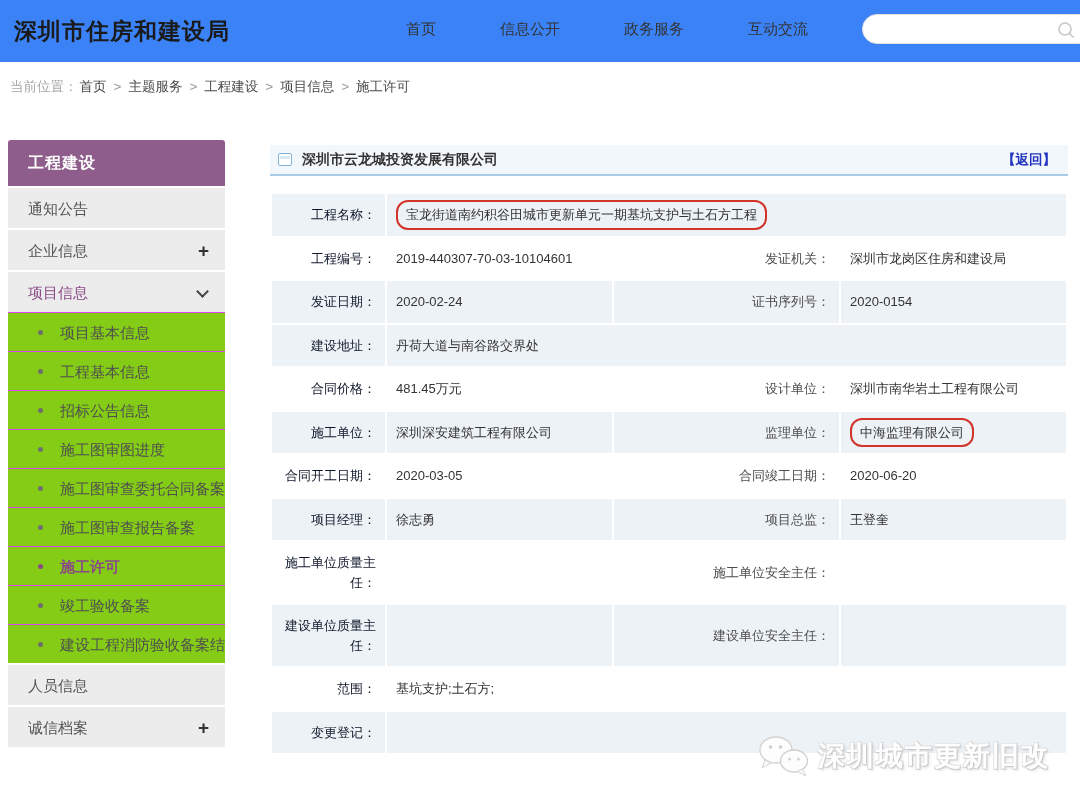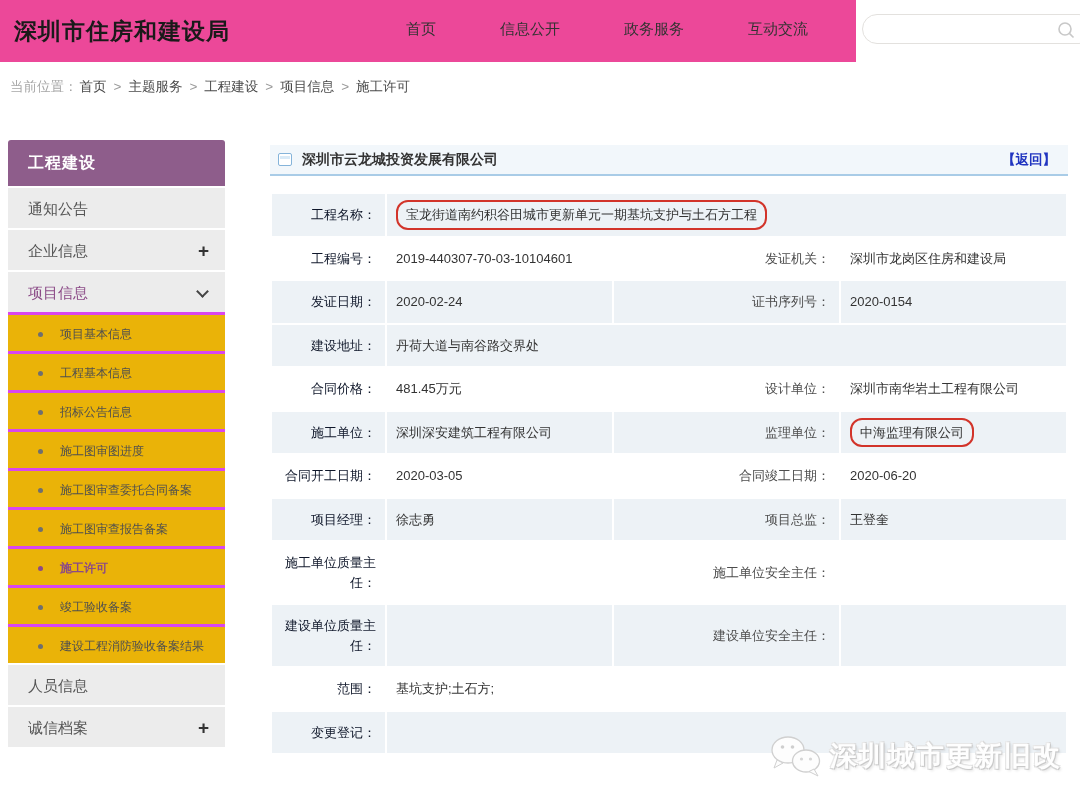--- a/index.html
+++ b/index.html
@@ -1,22 +1,22 @@
 <!DOCTYPE html>
 <html lang="zh"><head>
 <meta charset="utf-8">
 <style>
   * { box-sizing: border-box; margin: 0; padding: 0; }
   html,body { width:1080px; height:802px; overflow:hidden; background:#fff;
     font-family:"Liberation Sans","DejaVu Sans",sans-serif; }
   .page { position:relative; width:1080px; height:802px; }
 
   
-  .top-header { position:absolute; top:0; left:0; width:856px; height:62px;
-    background:#ec4899; }
+  .top-header { position:absolute; top:0; left:0; width:1080px; height:62px;
+    background:#3b82f6; }
   .site-title { position:absolute; left:14px; top:16px; font-size:23px;
     font-weight:bold; color:#1a1a1a; letter-spacing:1px; }
   .top-nav { position:absolute; left:406px; top:20px; display:flex; gap:64px; }
   .top-nav span { font-size:15px; color:#333; cursor:pointer; white-space:nowrap; }
   .search-box { position:absolute; left:862px; top:14px; width:232px; height:30px;
     background:#fff; border:1px solid #e3e1de; border-radius:15px; }
   .search-box input { position:absolute; left:14px; top:1px; width:170px; height:26px;
     border:none; outline:none; font-size:13px; background:transparent; }
   .search-icon { position:absolute; right:18px; top:6px; width:18px; height:18px; }
 
@@ -32,22 +32,22 @@
     color:#fff; font-size:16px; font-weight:bold; line-height:46px; padding-left:20px;
     letter-spacing:1px; }
   .side-section { position:relative; height:42px; line-height:42px; background:#ececec;
     border-top:2px solid #fff; padding-left:20px; font-size:15px; color:#555;
     cursor:pointer; }
   .side-section.purple { color:#8b4a87; }
   .side-section .plus { position:absolute; right:16px; top:0; font-size:19px;
     color:#333; font-weight:bold; }
   .side-section .chev { position:absolute; right:18px; top:15px; width:9px; height:9px;
     border-right:2px solid #444; border-bottom:2px solid #444; transform:rotate(45deg); }
-  .side-sub { position:relative; height:39px; line-height:39px; background:#eab308;
-    border-top:3px solid #d946ef; padding-left:52px; font-size:12px; color:#4f4f4f;
+  .side-sub { position:relative; height:39px; line-height:39px; background:#84cc16;
+    border-top:1px solid #d946ef; padding-left:52px; font-size:15px; color:#4f4f4f;
     cursor:pointer; }
   .side-sub .dot { position:absolute; left:30px; top:17px; width:5px; height:5px;
     border-radius:50%; background:#6f6f6f; }
   .side-sub.active { color:#8b4a87; font-weight:bold; }
   .side-sub.active .dot { background:#8b4a87; }
 
   
   .content { position:absolute; left:270px; top:145px; width:798px; }
   .panel-bar { position:relative; height:31px; background:#f2f7fb;
     border-bottom:2px solid #a9cce7; }
@@ -65,21 +65,21 @@
   table.info td { border:2px solid #fff; padding:11px 9px; vertical-align:middle;
     line-height:1.5; }
   table.info tr.shade td { background:#edf2f6; }
   td.lbl { width:115px; text-align:right; color:#0f172a; }
   td.lbl2 { width:112px; text-align:right; color:#4d4d4d; }
   td.val { color:#333; text-align:left; }
   .redbox { display:inline-block; border:2px solid #d2342a; border-radius:12px;
     padding:3px 8px; margin:-5px 0; }
 
   
-  .watermark { position:absolute; right:18px; bottom:24px; display:flex;
+  .watermark { position:absolute; right:30px; bottom:24px; display:flex;
     align-items:center; gap:6px; pointer-events:none; }
   .wm-text { font-size:27px; font-weight:bold; color:#fefefe; letter-spacing:2px;
     text-shadow:1px 1px 0 #c9c9c9, -1px -1px 0 #e8e8e8, 1px -1px 0 #d8d8d8,
       -1px 1px 0 #d8d8d8, 2px 2px 3px rgba(0,0,0,0.12); }
 </style>
 </head>
 <body>
 
 <div class="page">
 

